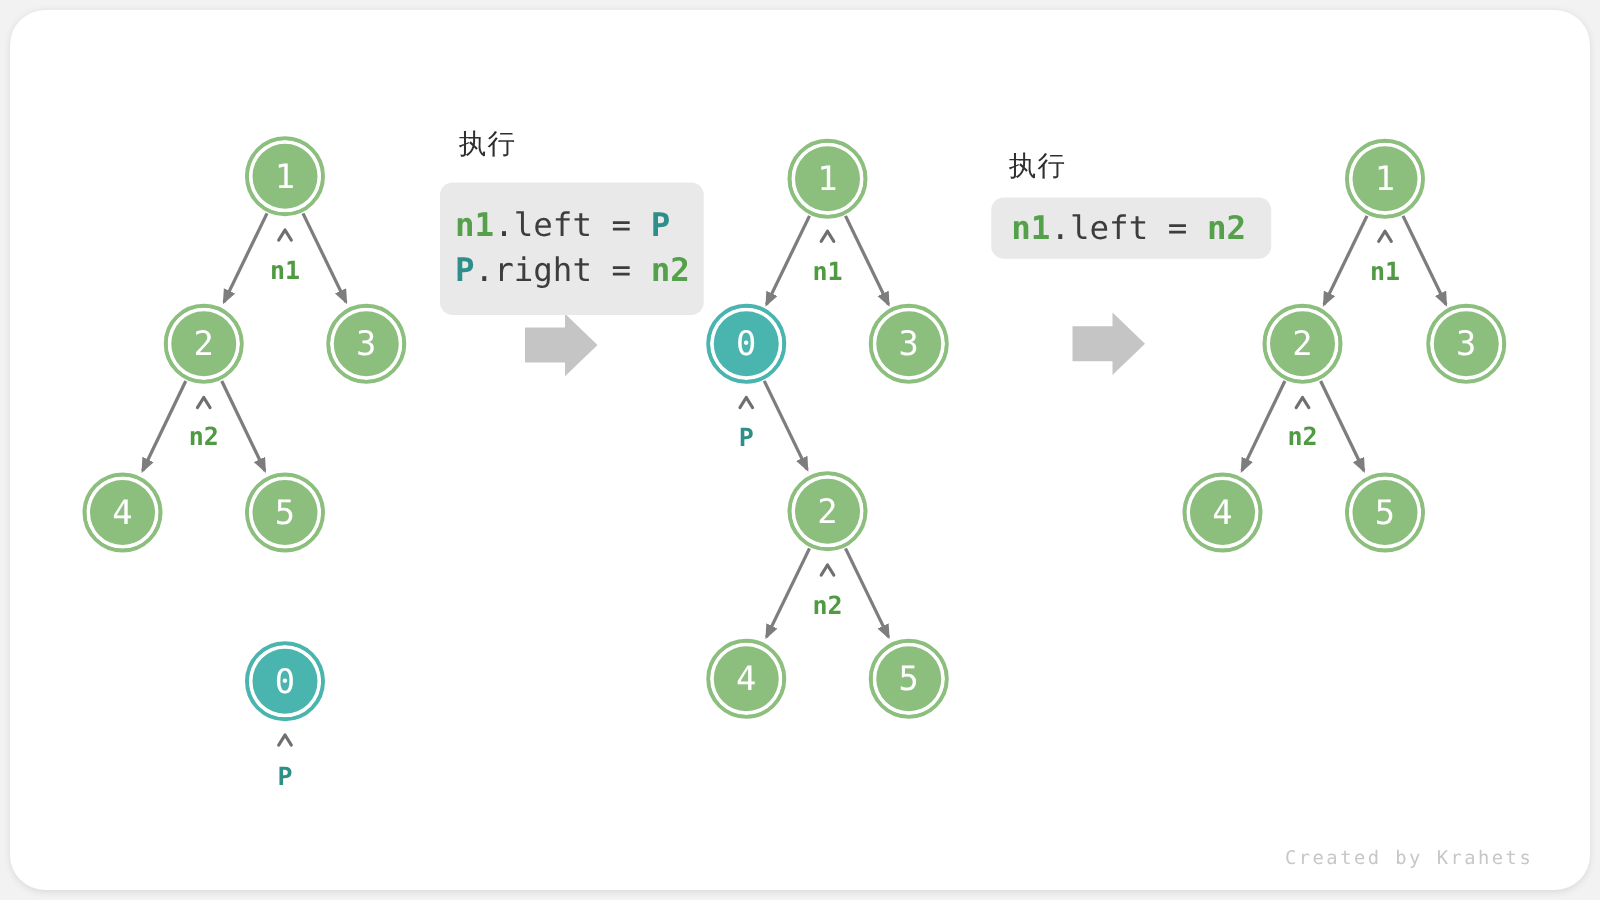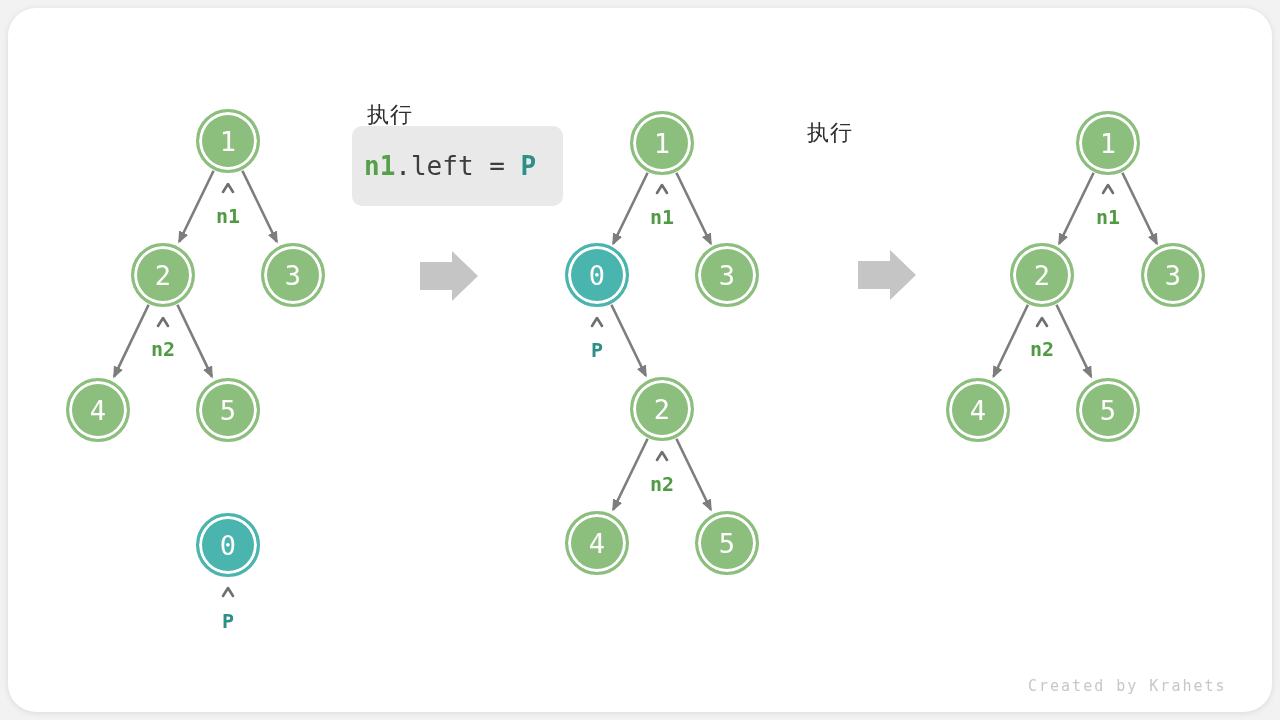--- a/index.html
+++ b/index.html
@@ -117,22 +117,23 @@
       <span>5</span>
     </div>
   <div class="node teal" style="left:196px;top:513px">
       <span>0</span>
     </div>
   <div class="ptr green" style="left:228px;top:216px">n1</div>
   <div class="ptr green" style="left:163px;top:349px">n2</div>
   <div class="ptr teal" style="left:228px;top:621px">P</div>
 
   <div class="step-title" style="left:367px;top:100px">执行</div>
-  <div class="code-block" style="left:352px;top:126px;width:187px;height:72px;padding:4px 12px">
+  <div class="code-block" style="left:352px;top:146px;width:187px;height:72px;padding:17px 12px">
     <div class="code-line"><span class="kw green">n1</span><span>.left = </span><span class="kw teal">P</span></div>
+    <div class="code-line"><span class="kw teal">P</span><span>.right = </span><span class="kw green">n2</span></div>
   </div>
 
   <div class="node" style="left:630px;top:111px">
       <span>1</span>
     </div>
   <div class="node teal" style="left:565px;top:243px">
       <span>0</span>
     </div>
   <div class="node" style="left:695px;top:243px">
       <span>3</span>
@@ -144,20 +145,23 @@
       <span>4</span>
     </div>
   <div class="node" style="left:695px;top:511px">
       <span>5</span>
     </div>
   <div class="ptr green" style="left:662px;top:217px">n1</div>
   <div class="ptr teal" style="left:597px;top:350px">P</div>
   <div class="ptr green" style="left:662px;top:484px">n2</div>
 
   <div class="step-title" style="left:807px;top:118px">执行</div>
+  <div class="code-block" style="left:793px;top:158px;width:192px;height:41px;padding:4px 16px">
+    <div class="code-line"><span class="kw green">n1</span><span>.left = </span><span class="kw green">n2</span></div>
+  </div>
 
   <div class="node" style="left:1076px;top:111px">
       <span>1</span>
     </div>
   <div class="node" style="left:1010px;top:243px">
       <span>2</span>
     </div>
   <div class="node" style="left:1141px;top:243px">
       <span>3</span>
     </div>

